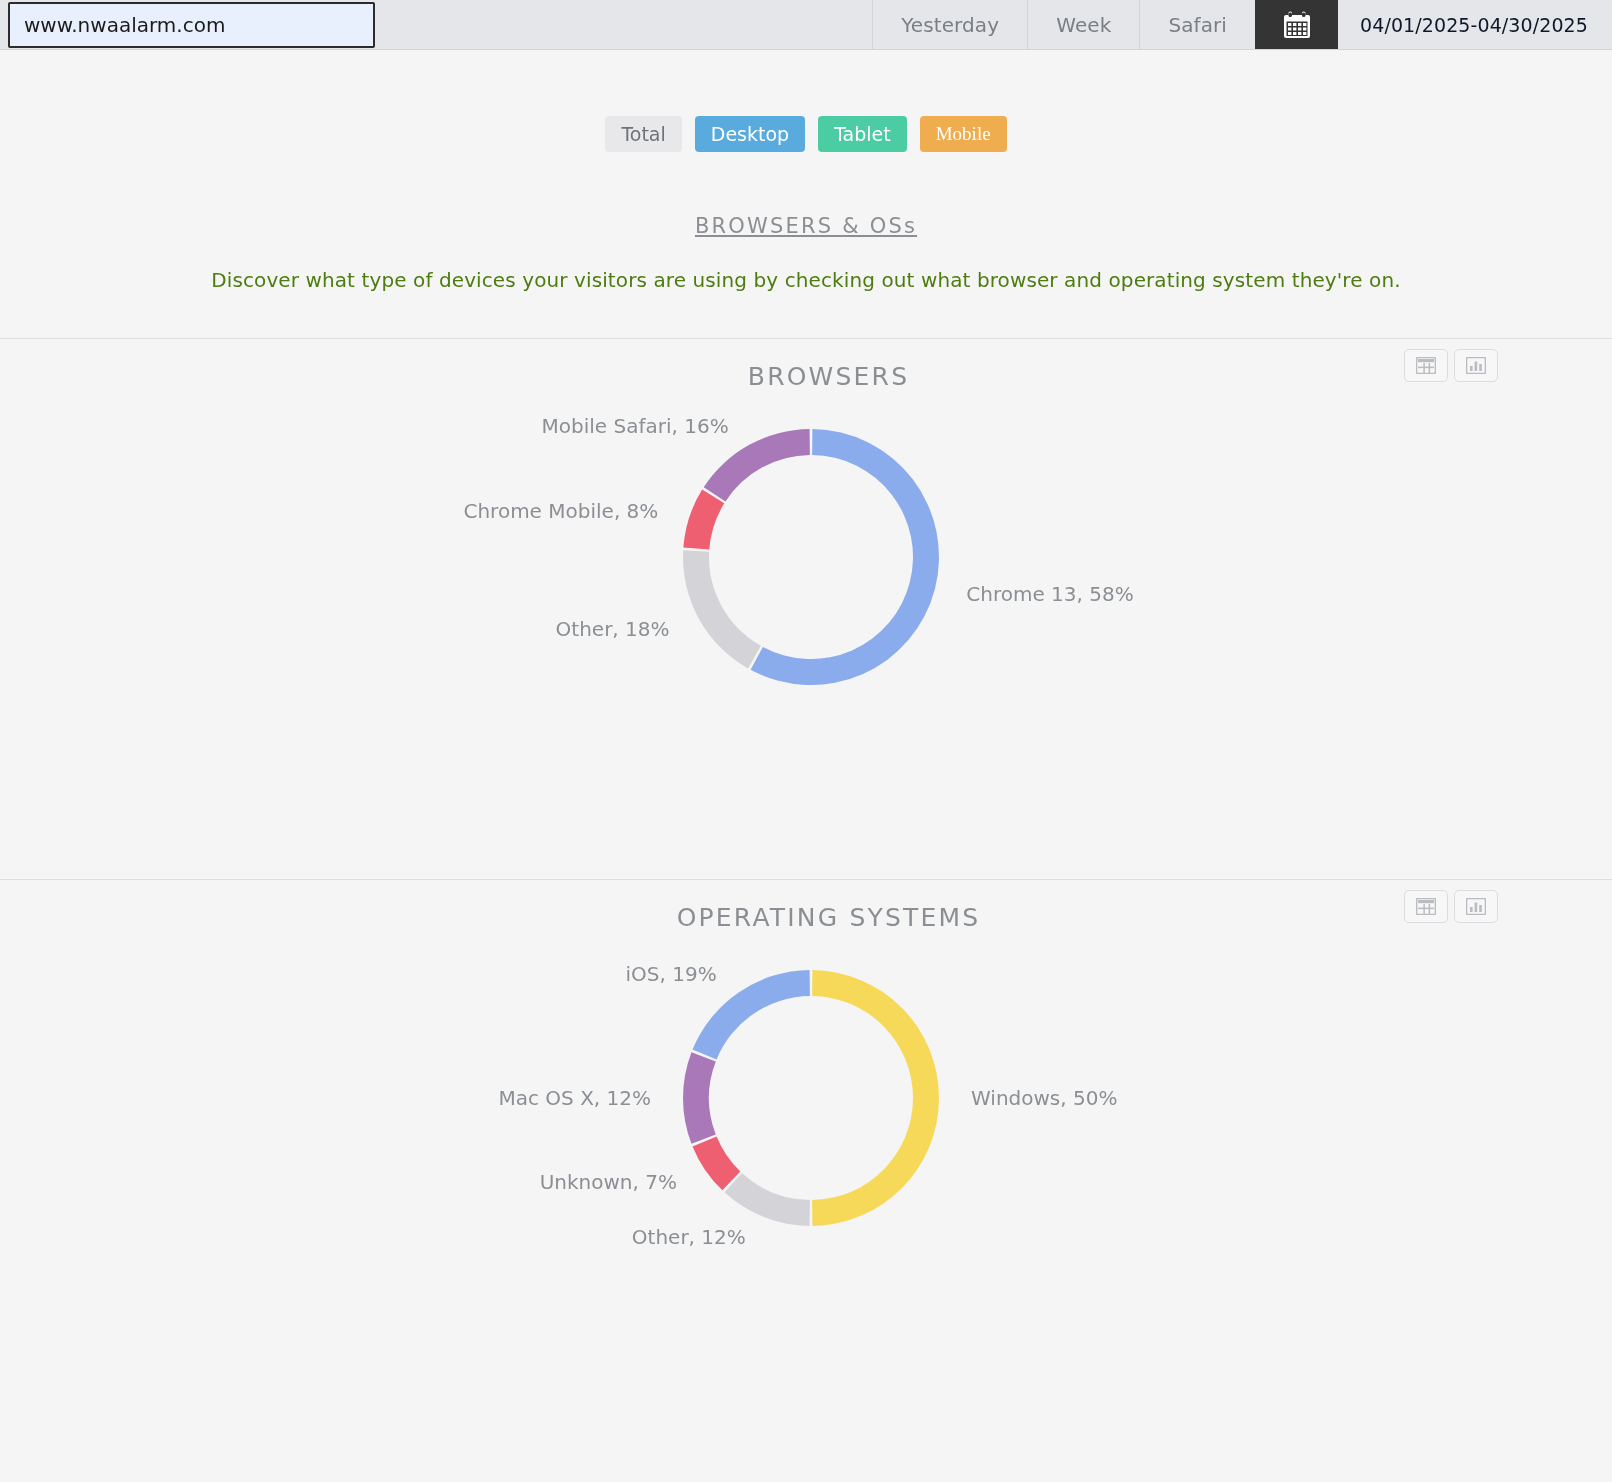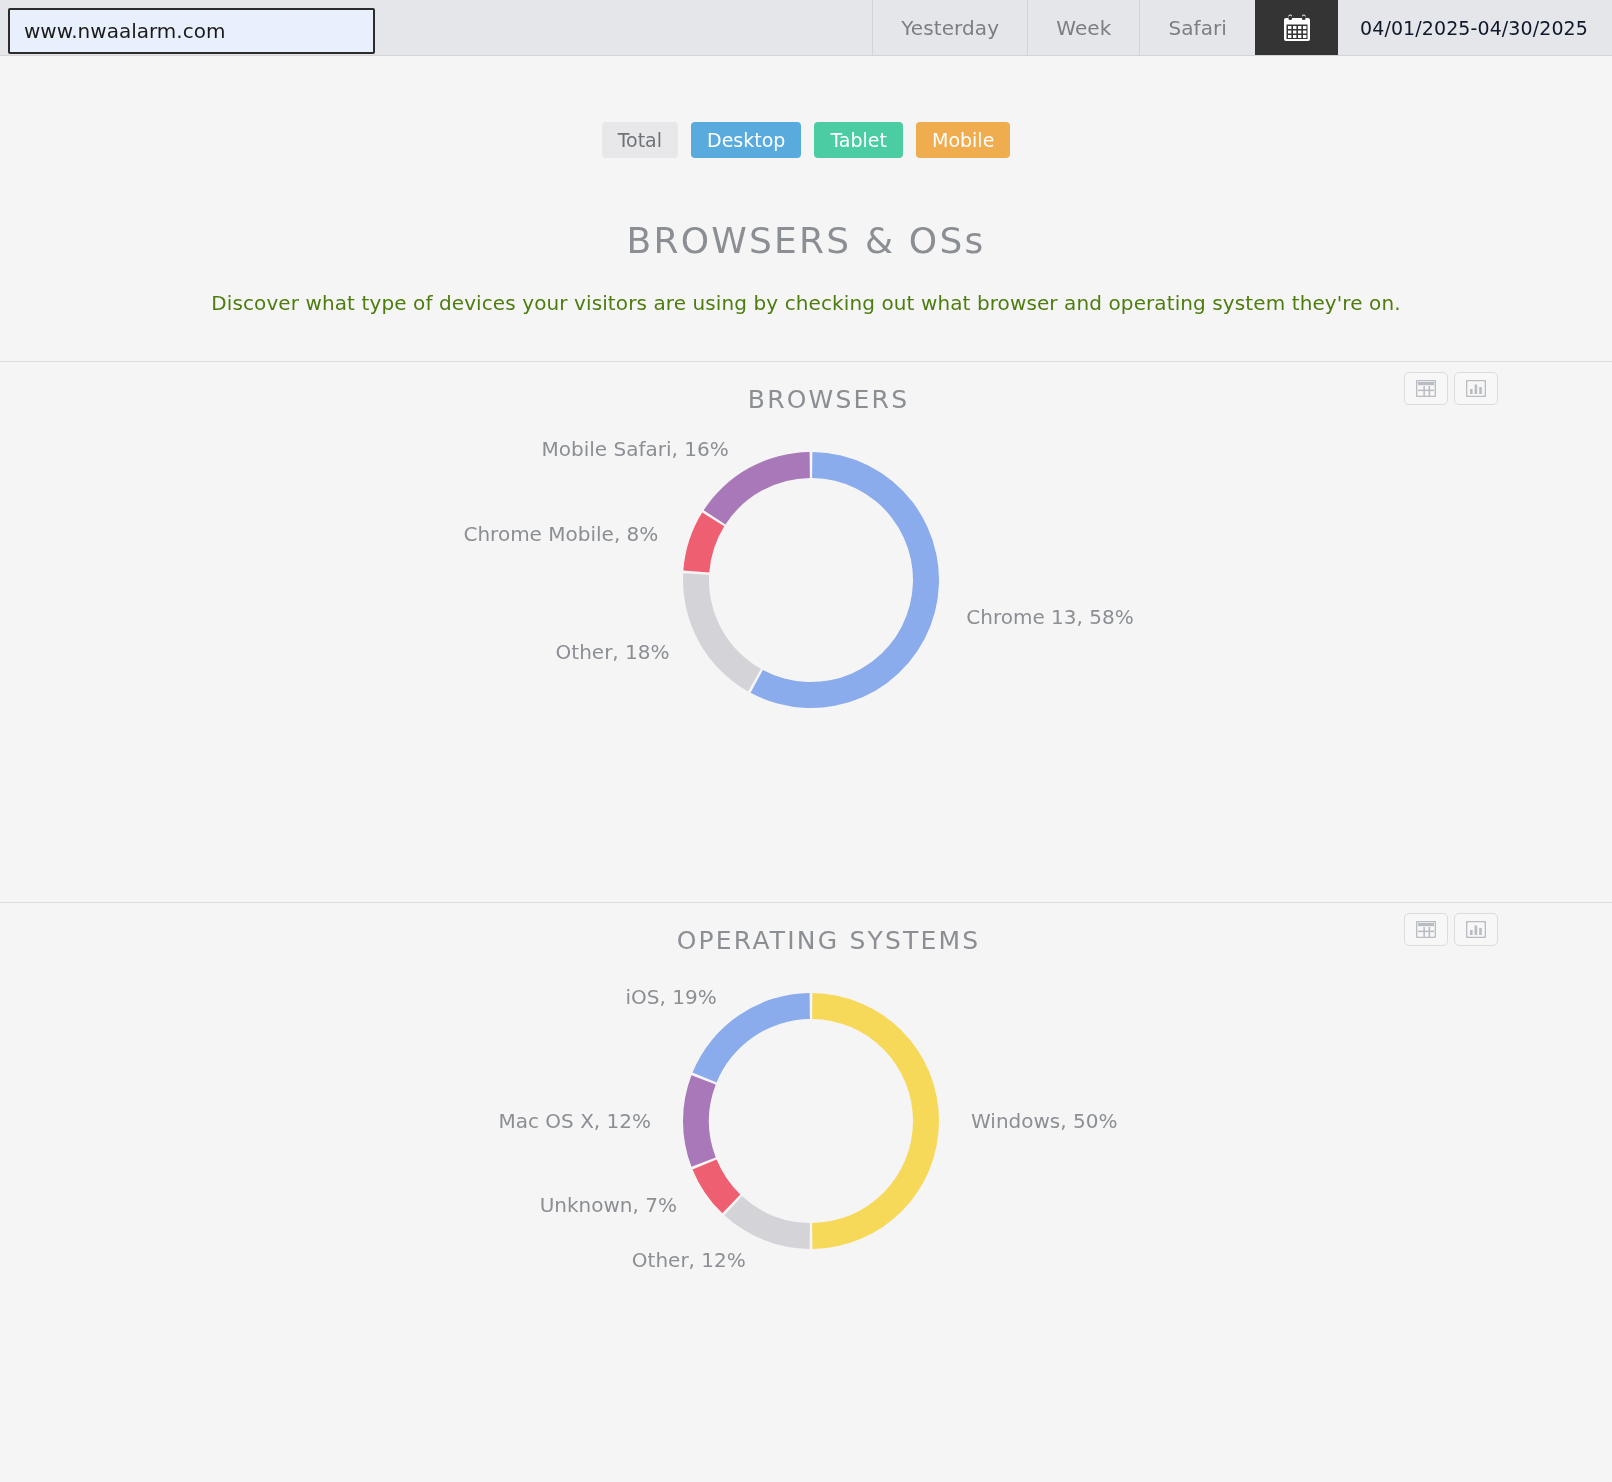--- a/index.html
+++ b/index.html
@@ -7,25 +7,25 @@
     margin: 0; padding: 0;
     width: 1612px; height: 1482px;
     background: #f5f5f5;
     font-family: "DejaVu Sans", sans-serif;
     overflow: hidden;
   }
 
   
   .topbar {
     position: relative;
-    height: 56px;
+    height: 50px;
     background: #e4e6e9;
     border-bottom: 1px solid #d2d4d7;
     display: flex;
-    align-items: flex-start;
+    align-items: center;
   }
   .url-wrap {
     padding: 8px 0 8px 8px;
     display: flex;
     align-items: center;
   }
   .url-input {
     width: 367px;
     height: 46px;
     background: #e8f0fe;
@@ -82,30 +82,31 @@
     align-items: center;
     padding: 0 16px;
     border-radius: 4px;
     font-size: 19px;
     cursor: pointer;
     white-space: nowrap;
   }
   .pill.total   { background: #e8e8ea; color: #6f7378; }
   .pill.desktop { background: #5aabdd; color: #ffffff; }
   .pill.tablet  { background: #4ccca2; color: #ffffff; }
-  .pill.mobile  { background: #efad4f; color: #ffffff; }
+  .pill.mobile  { background: #efad4f; color: #ffffff; font-family: Liberation Serif, serif; }
 
   
   .page-head { text-align: center; }
   .page-title {
     margin-top: 62px;
-    font-size: 36px;
+    font-size: 21px;
     color: #8b8f94;
     letter-spacing: 2.2px;
     font-weight: 400;
+    text-decoration: underline;
   }
   .page-sub {
     margin-top: 30px;
     font-size: 20px;
     color: #4d7c0f;
     letter-spacing: .1px;
   }
   .divider {
     margin-top: 46px;
     height: 1px;

